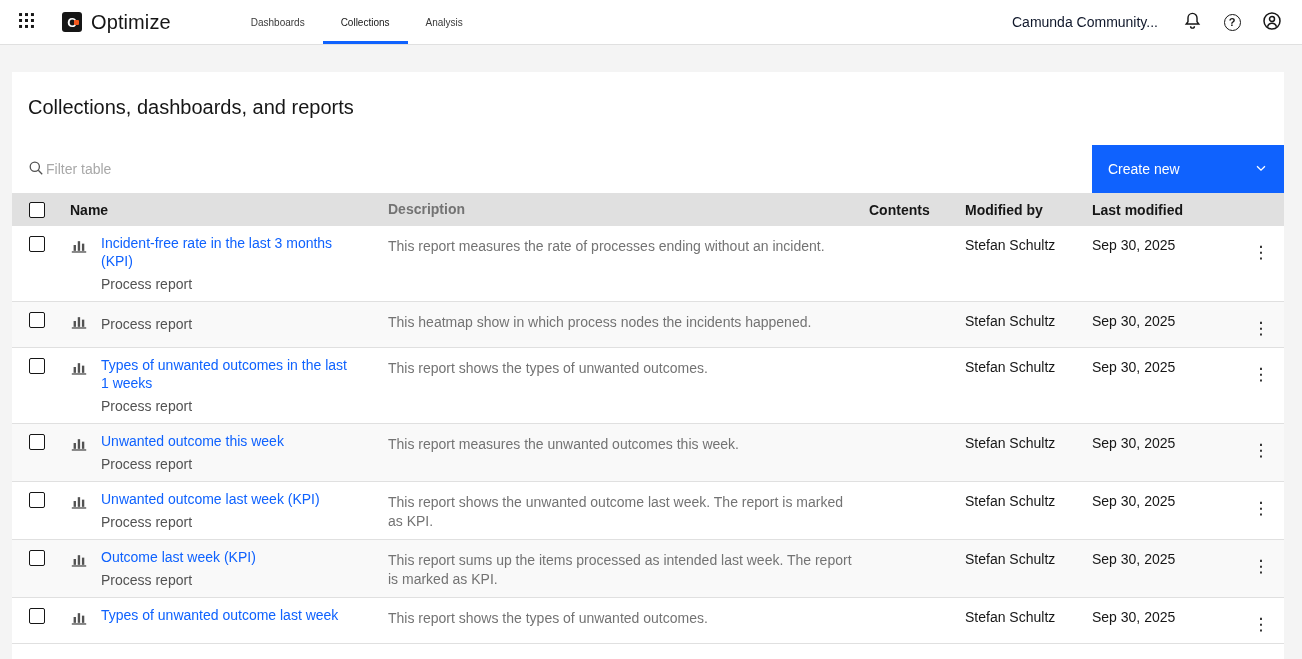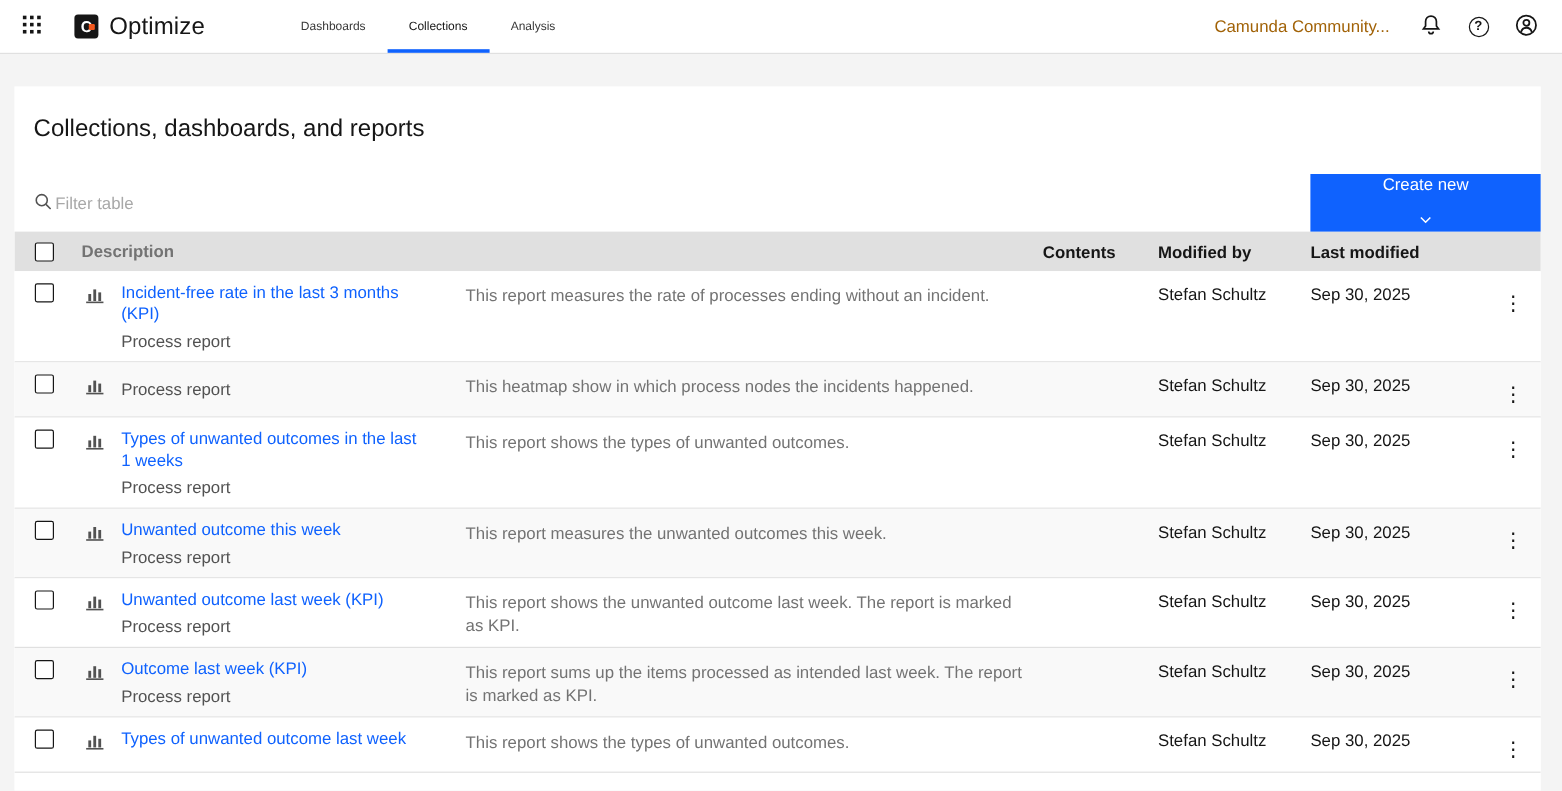--- a/index.html
+++ b/index.html
@@ -36,21 +36,21 @@
 
   .nav-tabs { display: flex; margin-left: 62px; height: 100%; }
   .tab {
     display: flex; align-items: center; padding: 0 18px; height: 100%;
     font-size: 10px; color: #393939; cursor: pointer;
     border-bottom: 3px solid transparent; border-top: 3px solid transparent;
   }
   .tab.active { color: #161616; border-bottom-color: #0f62fe; }
 
   .nav-right { margin-left: auto; display: flex; align-items: center; padding-right: 10px; }
-  .org-name { margin-right: 14px; color: #a16207; }
+  .org-name { margin-right: 14px; color: #0f172a; }
   .circle-q {
     width: 17px; height: 17px; border: 1.4px solid #161616; border-radius: 50%;
     display: flex; align-items: center; justify-content: center;
     font-size: 11px; font-weight: bold; color: #161616;
   }
 
   
   .main { height: 614px; background: #f4f4f4; padding: 27px 18px 0 12px; }
   .card { background: #fff; height: 100%; overflow: hidden; }
 
@@ -64,21 +64,21 @@
   .filter-wrap { flex: 1; display: flex; align-items: center; padding-left: 16px; }
   .filter-input {
     border: none; outline: none; flex: 1; font-size: 14px;
     font-family: "Liberation Sans", sans-serif;
     margin-left: 0; color: #161616; background: transparent;
   }
   .filter-input::placeholder { color: #a8a8a8; }
   .create-btn {
     width: 192px; background: #0f62fe; color: #fff; border: none; cursor: pointer;
     display: flex; align-items: center; justify-content: space-between;
-    padding: 0 16px; font-size: 14px; font-family: "Liberation Sans", sans-serif; flex-direction: column;
+    padding: 0 16px; font-size: 14px; font-family: "Liberation Sans", sans-serif;
   }
 
   
   .thead {
     display: flex; background: #e0e0e0; height: 33px; align-items: center;
     font-weight: bold; color: #161616;
   }
   .trow {
     display: flex; border-bottom: 1px solid #e0e0e0; background: #fff;
     padding: 8px 0;
@@ -194,20 +194,21 @@
           </svg>
         </span>
       </button>
     </div>
 
     <div class="table">
       <div class="thead">
         <div class="col-check">
             <span class="checkbox"></span>
           </div>
+        <div class="col-name">Name</div>
         <div class="col-desc">Description</div>
         <div class="col-contents">Contents</div>
         <div class="col-modby">Modified by</div>
         <div class="col-date">Last modified</div>
         <div class="col-actions"></div>
       </div>
       <div class="tbody">
           <div class="trow">
     <div class="col-check">
       <span class="checkbox"></span>

